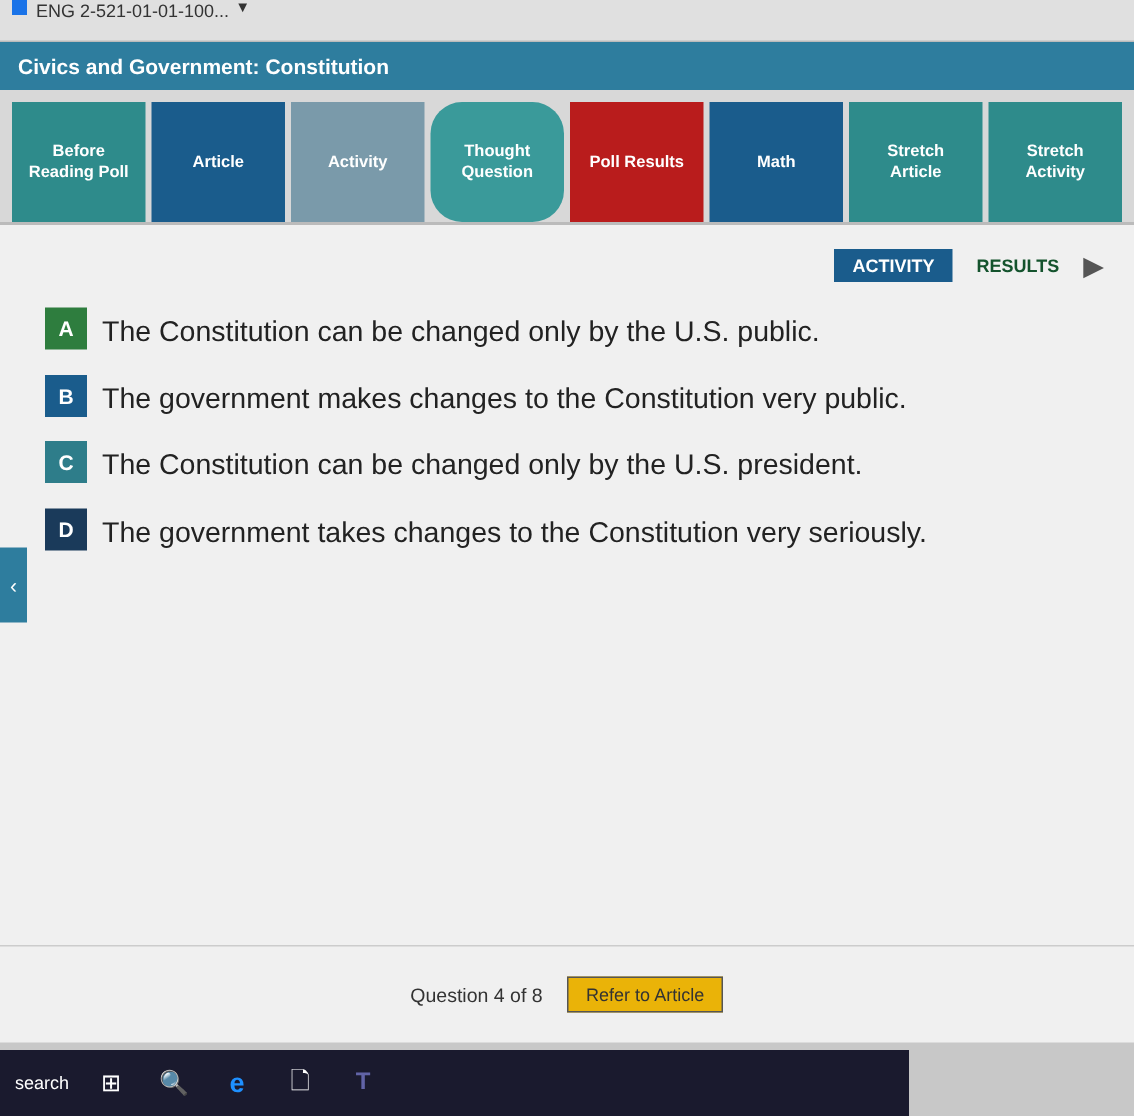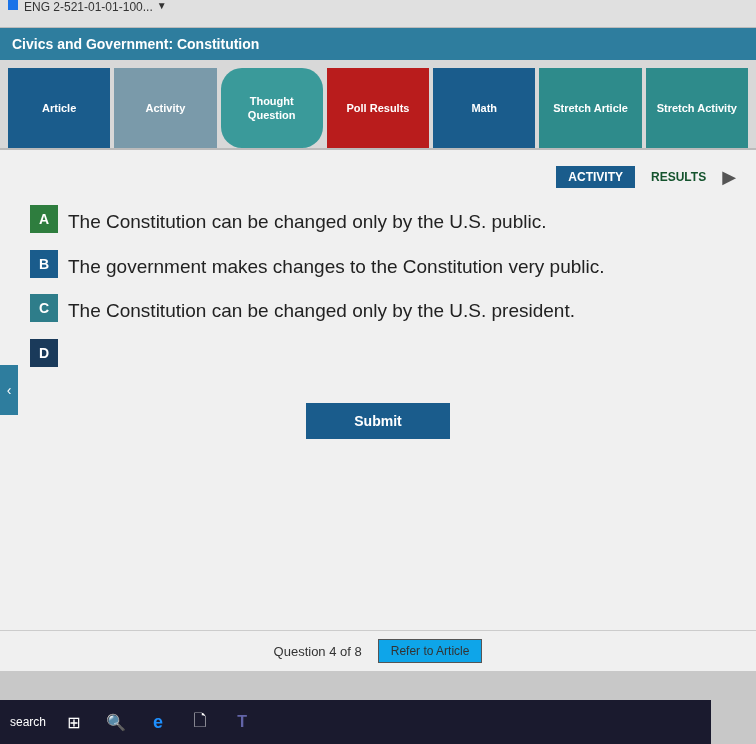--- a/index.html
+++ b/index.html
@@ -175,43 +175,43 @@
       border: none;
       cursor: pointer;
     }
 
     
     .footer-bar {
       display: flex;
       justify-content: center;
       align-items: center;
       gap: 16px;
-      padding: 8px 0;
+      padding: 20px 0;
       background: #f0f0f0;
       border-top: 1px solid #ccc;
     }
     .question-counter {
       font-size: 13px;
       color: #333;
     }
     .refer-btn {
       border: 1px solid #555;
-      background: #0ea5e9;
+      background: #eab308;
       font-size: 12px;
       color: #333;
       padding: 4px 12px;
       cursor: pointer;
     }
 
     
     .taskbar {
       position: absolute;
       bottom: 0;
       left: 0;
-      width: 711px;
+      width: 606px;
       height: 44px;
       background: #1a1a2e;
       display: flex;
       align-items: center;
       padding: 0 10px;
       gap: 14px;
     }
     .taskbar-search {
       font-size: 12px;
       color: white;
@@ -253,20 +253,23 @@
   <span class="browser-bar-icon"></span>
   <span>ENG 2-521-01-01-100...</span>
   <span style="margin-left:4px; font-size:10px;">▼</span>
 </div>
 
 <div class="header-bar">
   <span class="header-title">Civics and Government: Constitution</span>
 </div>
 
 <div class="nav-tabs">
+  <div class="nav-tab teal">
+    <span>Before Reading Poll</span>
+  </div>
   <div class="nav-tab blue-dark">
     <span>Article</span>
   </div>
   <div class="nav-tab gray">
     <span>Activity</span>
   </div>
   <div class="nav-tab teal3">
     <span>Thought Question</span>
   </div>
   <div class="nav-tab dark-teal">
@@ -302,26 +305,24 @@
     <li class="answer-item">
       <div class="answer-letter blue">B</div>
       <span class="answer-text">The government makes changes to the Constitution very public.</span>
     </li>
     <li class="answer-item">
       <div class="answer-letter teal">C</div>
       <span class="answer-text">The Constitution can be changed only by the U.S. president.</span>
     </li>
     <li class="answer-item">
       <div class="answer-letter dark">D</div>
+      <span class="answer-text">The government takes changes to the Constitution very seriously.</span>
     </li>
   </ul>
 
-  <div class="submit-row">
-    <button class="submit-btn">Submit</button>
-  </div>
 
 </div>
 
 <div class="footer-bar">
   <span class="question-counter">Question 4 of 8</span>
   <button class="refer-btn">Refer to Article</button>
 </div>
 
 <div class="taskbar">
   <span class="taskbar-search">search</span>

